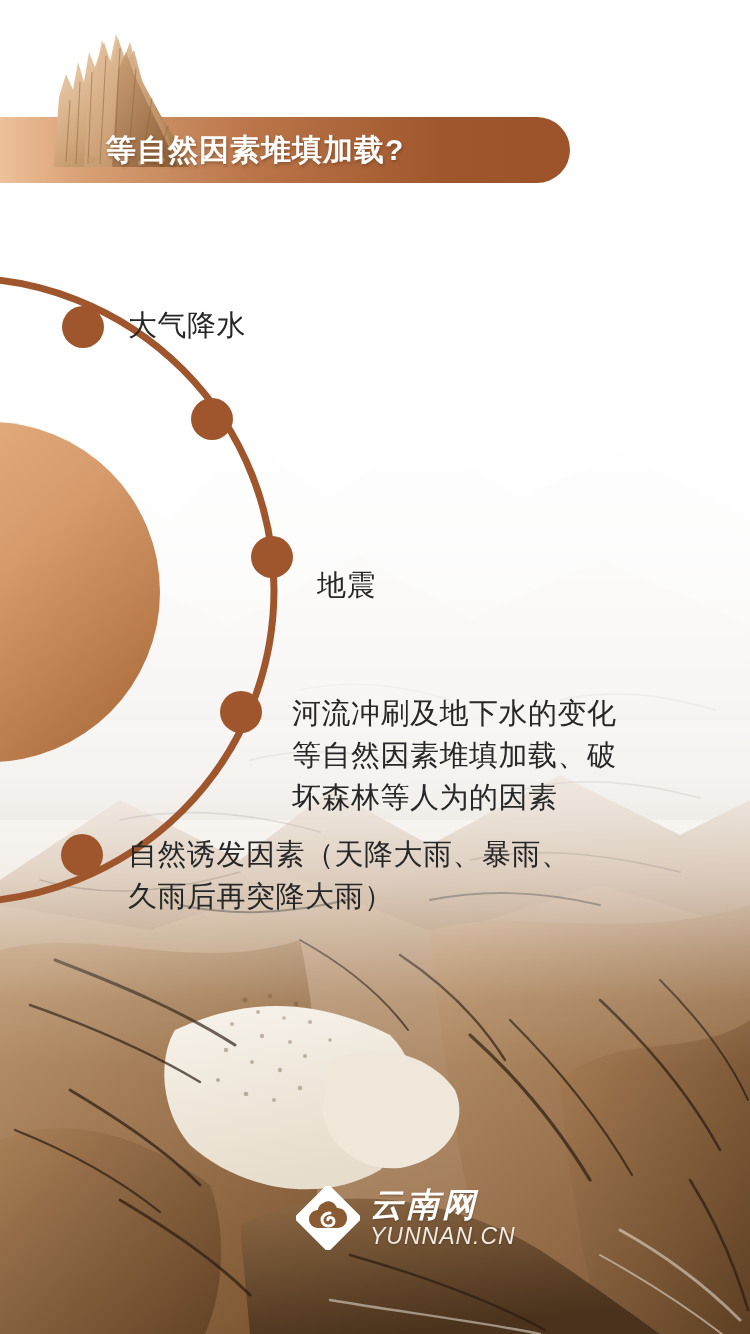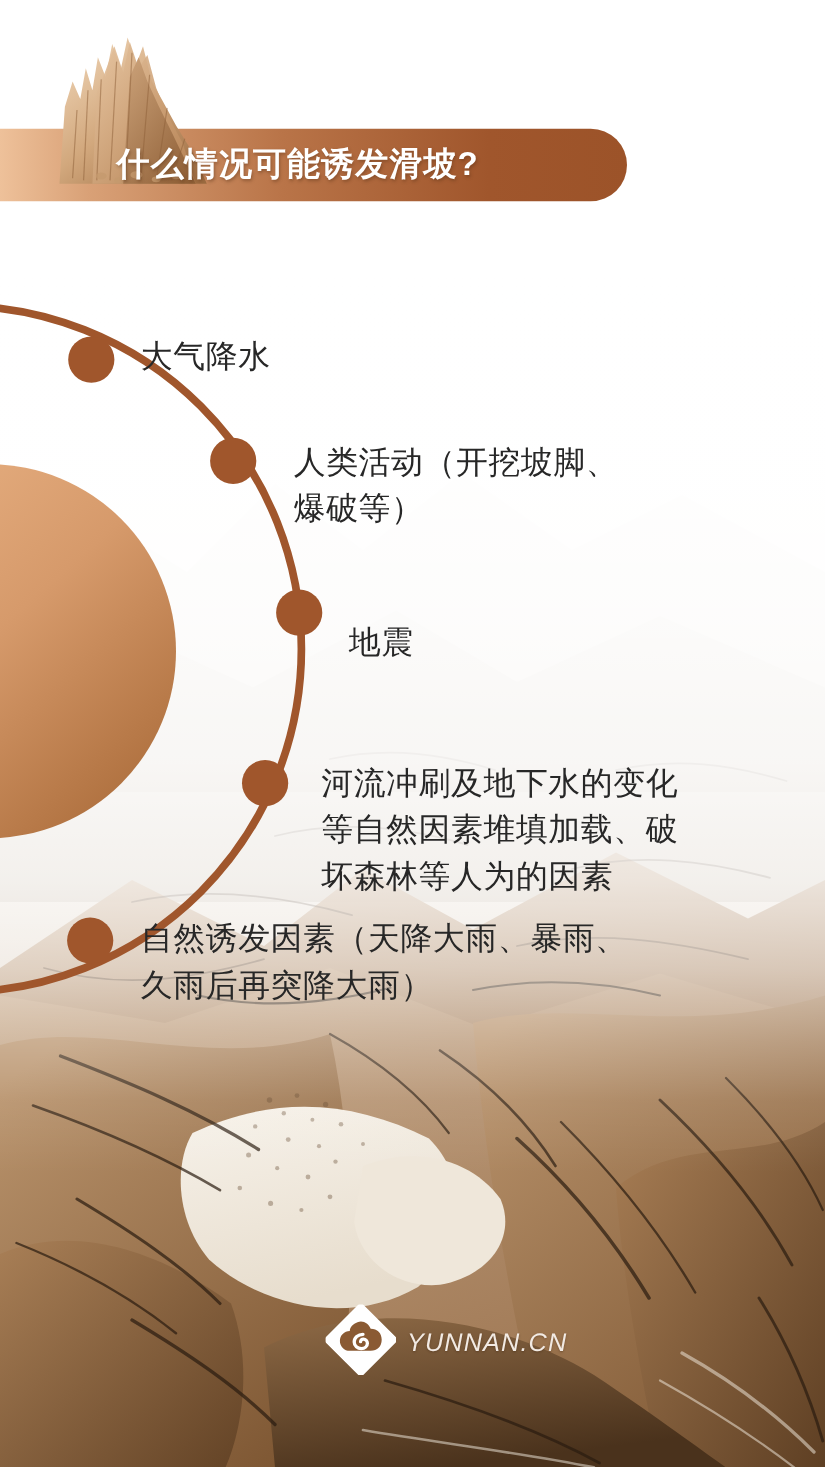--- a/index.html
+++ b/index.html
@@ -291,21 +291,21 @@
     </g>
     <g fill="#c59a6e" opacity="0.75">
       <ellipse cx="66" cy="138" rx="5" ry="3.2"></ellipse>
       <ellipse cx="82" cy="142" rx="4.2" ry="2.8"></ellipse>
       <ellipse cx="98" cy="137" rx="5.5" ry="3.4"></ellipse>
       <ellipse cx="116" cy="141" rx="4" ry="2.6"></ellipse>
       <ellipse cx="134" cy="138" rx="4.8" ry="3"></ellipse>
     </g>
   </svg>
 
-  <div class="header-title">什么情况可能诱发滑坡?</div>
+  <div class="header-title">等自然因素堆填加载?</div>
 
   <svg class="diagram" viewBox="0 0 750 1334">
     <defs>
       <linearGradient id="bigCircleG" x1="0.15" y1="0.05" x2="0.95" y2="0.95">
         <stop offset="0" stop-color="#e8b183"></stop>
         <stop offset="0.45" stop-color="#d69a6b"></stop>
         <stop offset="1" stop-color="#a96a38"></stop>
       </linearGradient>
     </defs>
 
@@ -314,37 +314,36 @@
     <circle cx="-38" cy="590" r="312" fill="none" stroke="#a0562c" stroke-width="7"></circle>
 
     <circle cx="83" cy="327" r="21" fill="#a0562c"></circle>
     <circle cx="212" cy="419" r="21" fill="#a0562c"></circle>
     <circle cx="272" cy="557" r="21" fill="#a0562c"></circle>
     <circle cx="241" cy="712" r="21" fill="#a0562c"></circle>
     <circle cx="82" cy="855" r="21" fill="#a0562c"></circle>
   </svg>
 
   <div class="node-label lbl-1">大气降水</div>
-  <div class="node-label lbl-2">人类活动（开挖坡脚、
-爆破等）</div>
   <div class="node-label lbl-3">地震</div>
   <div class="node-label lbl-4">河流冲刷及地下水的变化
 等自然因素堆填加载、破
 坏森林等人为的因素</div>
   <div class="node-label lbl-5">自然诱发因素（天降大雨、暴雨、
 久雨后再突降大雨）</div>
 
   <div class="logo">
     <svg class="logo-mark" viewBox="0 0 64 64">
       <path d="M32,2 L62,32 L32,62 L2,32 Z" fill="#ffffff" rx="6" stroke="#ffffff" stroke-width="6" stroke-linejoin="round"></path>
       <path d="M22,24 C17,24 13,28 13,33 C13,38 17,42 22,42 L41,42
                C47,42 51,38 51,32 C51,26 47,22 41,22
                C39,17 34,14 29,16 C25,17.5 22,20.5 22,24 Z" fill="#8a5a33"></path>
       <path d="M34,27 C29.5,27 26,30 26,34 C26,37.5 29,40 32.5,40
                C35.5,40 38,38 38,35.2 C38,33 36.4,31.4 34.4,31.4
                C33,31.4 31.8,32.4 31.8,33.7" fill="none" stroke="#ffffff" stroke-width="3" stroke-linecap="round"></path>
     </svg>
     <div class="logo-words">
+      <span class="logo-cn">云南网</span>
       <span class="logo-en">YUNNAN.CN</span>
     </div>
   </div>
 
 </div>
 
 </body></html>

